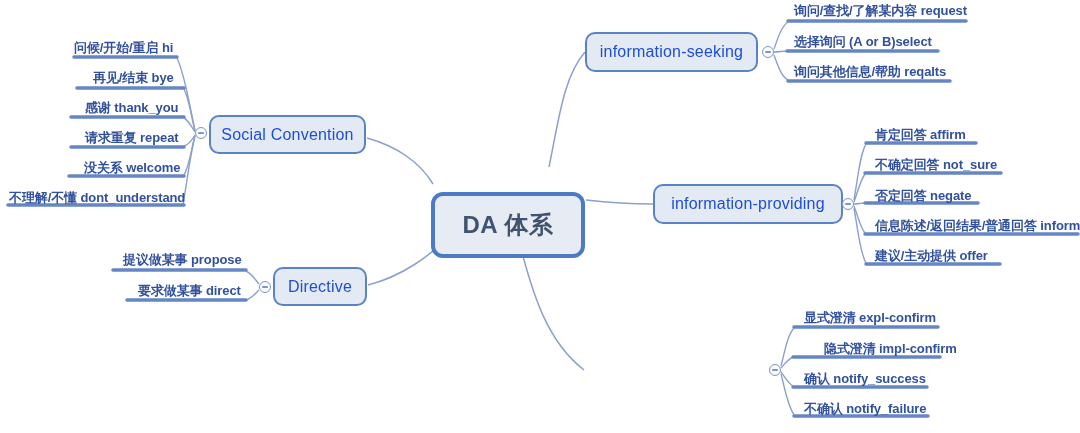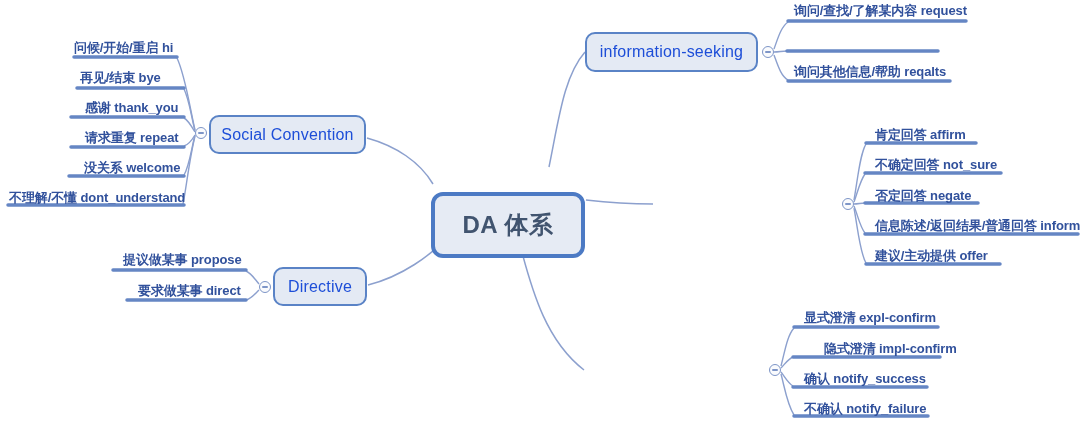--- a/index.html
+++ b/index.html
@@ -97,48 +97,52 @@
 
   <div class="node" style="left:209px;top:115px;width:157px;height:39px;">
     <span>Social Convention</span>
   </div>
   <div class="node" style="left:273px;top:267px;width:94px;height:39px;">
     <span>Directive</span>
   </div>
   <div class="node" style="left:585px;top:32px;width:173px;height:40px;">
     <span>information-seeking</span>
   </div>
+  <div class="node" style="left:653px;top:184px;width:190px;height:40px;">
+    <span>information-providing</span>
+  </div>
 
   <div class="collapse" style="left:195px;top:127px;">
       <div class="minus-bar"></div>
     </div>
   <div class="collapse" style="left:259px;top:281px;">
       <div class="minus-bar"></div>
     </div>
   <div class="collapse" style="left:762px;top:46px;">
       <div class="minus-bar"></div>
     </div>
   <div class="collapse" style="left:842px;top:198px;">
       <div class="minus-bar"></div>
     </div>
   <div class="collapse" style="left:769px;top:364px;">
       <div class="minus-bar"></div>
     </div>
 
   <div class="child" style="left:74px;top:40px;">问候/开始/重启 hi</div>
-  <div class="child" style="left:80px;top:70px;">再见/结束 bye</div>
+  <div class="child" style="left:93px;top:70px;">再见/结束 bye</div>
   <div class="child" style="left:85px;top:100px;">感谢 thank_you</div>
   <div class="child" style="left:85px;top:130px;">请求重复 repeat</div>
   <div class="child" style="left:84px;top:160px;">没关系 welcome</div>
   <div class="child" style="left:9px;top:190px;">不理解/不懂 dont_understand</div>
 
   <div class="child" style="left:123px;top:252px;">提议做某事 propose</div>
   <div class="child" style="left:138px;top:283px;">要求做某事 direct</div>
 
   <div class="child" style="left:794px;top:3px;">询问/查找/了解某内容 request</div>
+  <div class="child" style="left:794px;top:34px;">选择询问 (A or B)select</div>
   <div class="child" style="left:794px;top:64px;">询问其他信息/帮助 reqalts</div>
 
   <div class="child" style="left:875px;top:127px;">肯定回答 affirm</div>
   <div class="child" style="left:875px;top:157px;">不确定回答 not_sure</div>
   <div class="child" style="left:875px;top:188px;">否定回答 negate</div>
   <div class="child" style="left:875px;top:218px;">信息陈述/返回结果/普通回答 inform</div>
   <div class="child" style="left:875px;top:248px;">建议/主动提供 offer</div>
 
   <div class="child" style="left:804px;top:310px;">显式澄清 expl-confirm</div>
   <div class="child" style="left:804px;top:341px;margin-left:20px;">隐式澄清 impl-confirm</div>

